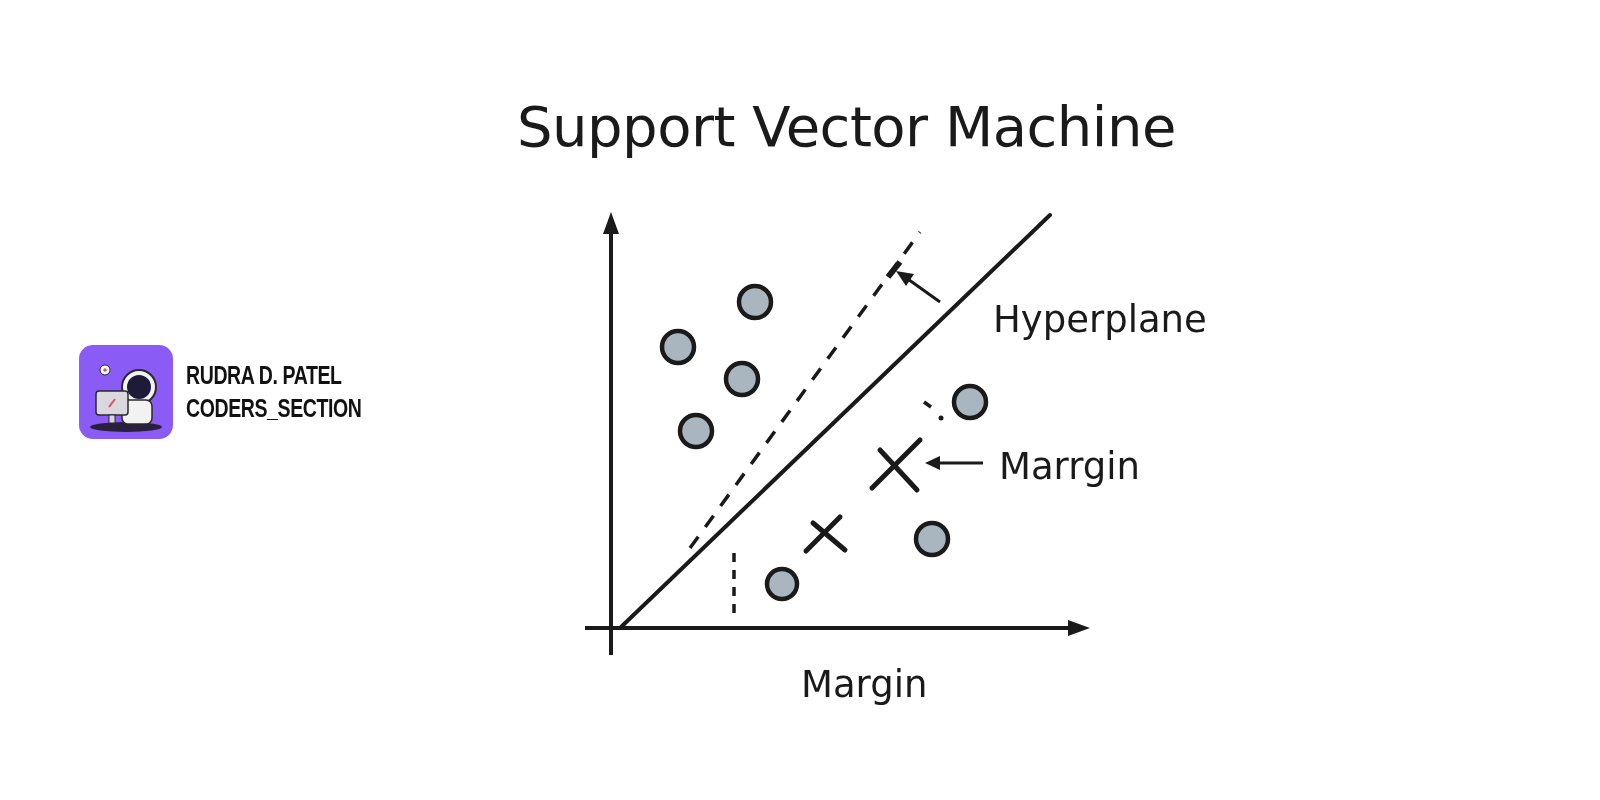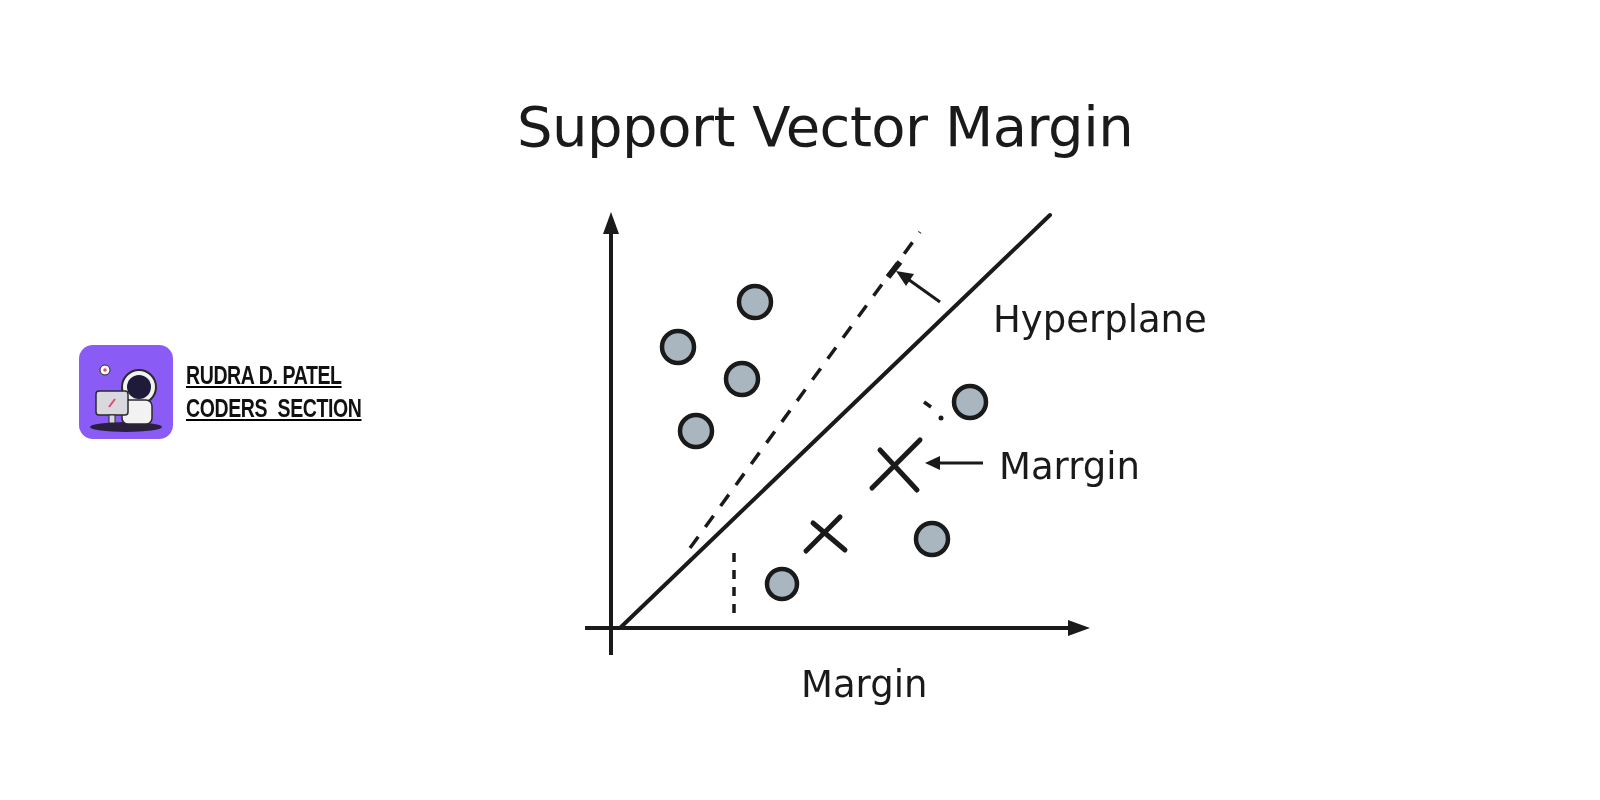--- a/index.html
+++ b/index.html
@@ -1,17 +1,17 @@
 <!DOCTYPE html>
 <html><head>
 <meta charset="utf-8">
 <style>
   html, body { margin:0; padding:0; }
   body { width:1600px; height:800px; background:#ffffff; position:relative; overflow:hidden; font-family:"DejaVu Sans", sans-serif; }
-  .brand { position:absolute; left:79px; top:345px; display:flex; align-items:center;text-decoration:underline; }
+  .brand { position:absolute; left:79px; top:345px; display:flex; align-items:center; }
   .logo { width:94px; height:94px; border-radius:14px; background:#8a5cf5; position:relative; overflow:hidden; }
   .brand-text { margin-left:13px; font-family:"Liberation Sans", sans-serif; font-weight:bold; font-size:25px; line-height:33px; color:#111; letter-spacing:-0.5px; transform:scaleX(0.78); transform-origin:left center; }
   .title { position:absolute; left:517px; top:94px; font-family:"DejaVu Sans", sans-serif; font-size:56px; color:#1a1a1a; letter-spacing:-0.5px; }
   svg.diagram { position:absolute; left:0; top:0; }
   .lbl { font-family:"DejaVu Sans", sans-serif; fill:#1a1a1a; }
 </style>
 </head>
 <body>
 
 <div class="brand">
@@ -27,21 +27,21 @@
       <circle cx="26" cy="25" r="1.8" fill="#e34b6b"></circle>
       <path d="M30 62 L36 54" stroke="#e34b6b" stroke-width="2"></path>
     </svg>
   </div>
   <div class="brand-text">
     <div>RUDRA D. PATEL</div>
     <div>CODERS_SECTION</div>
   </div>
 </div>
 
-<div class="title">Support Vector Margin</div>
+<div class="title">Support Vector Machine</div>
 
 <svg class="diagram" width="1600" height="800" viewBox="0 0 1600 800">
 
   <g stroke="#1a1a1a" stroke-width="4" fill="#1a1a1a">
     <line x1="611" y1="655" x2="611" y2="228"></line>
     <polygon points="611,212 603,234 619,234" stroke="none"></polygon>
     <line x1="585" y1="628" x2="1072" y2="628"></line>
     <polygon points="1090,628 1068,620 1068,636" stroke="none"></polygon>
   </g>
 

